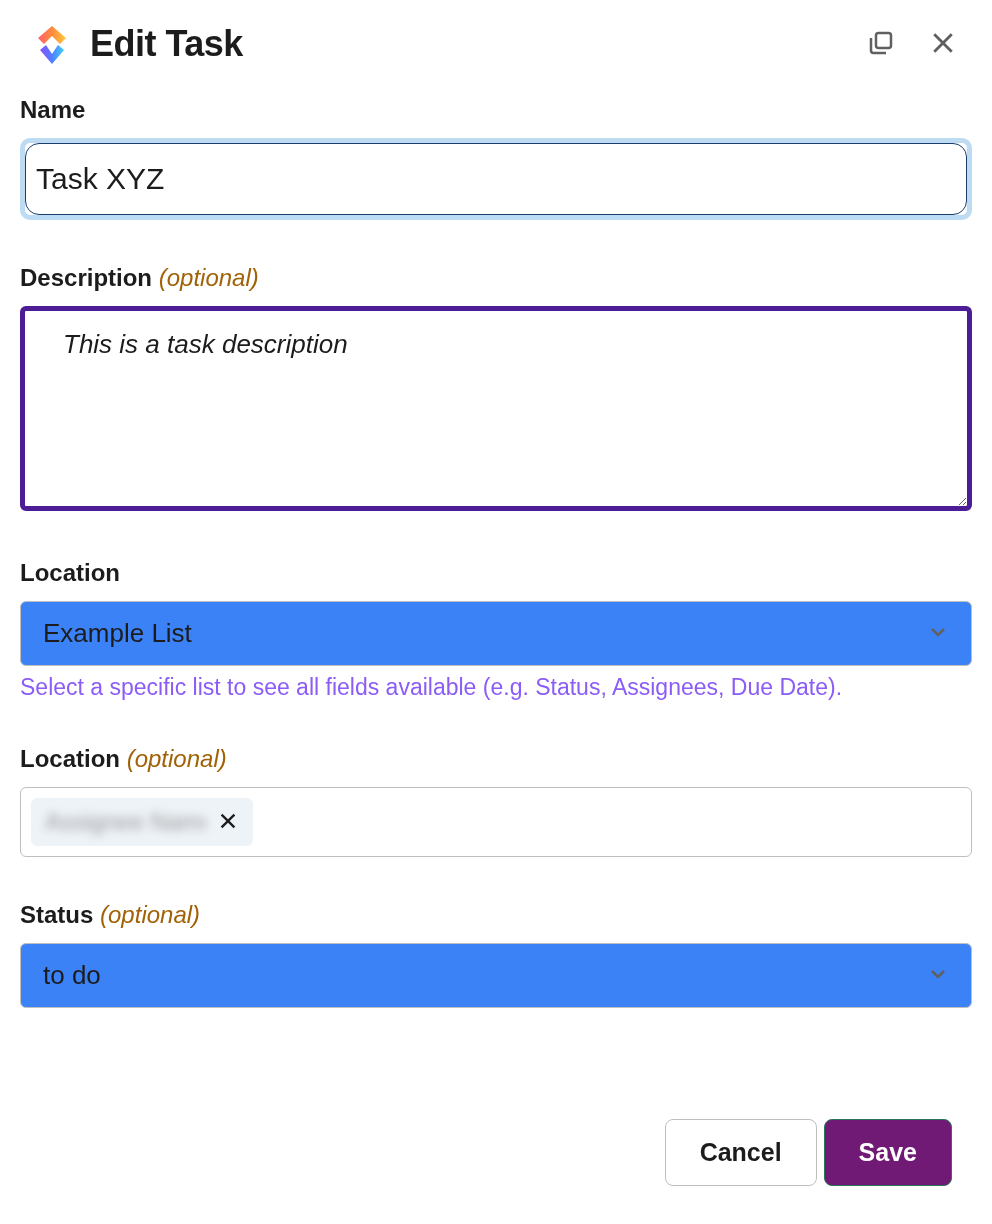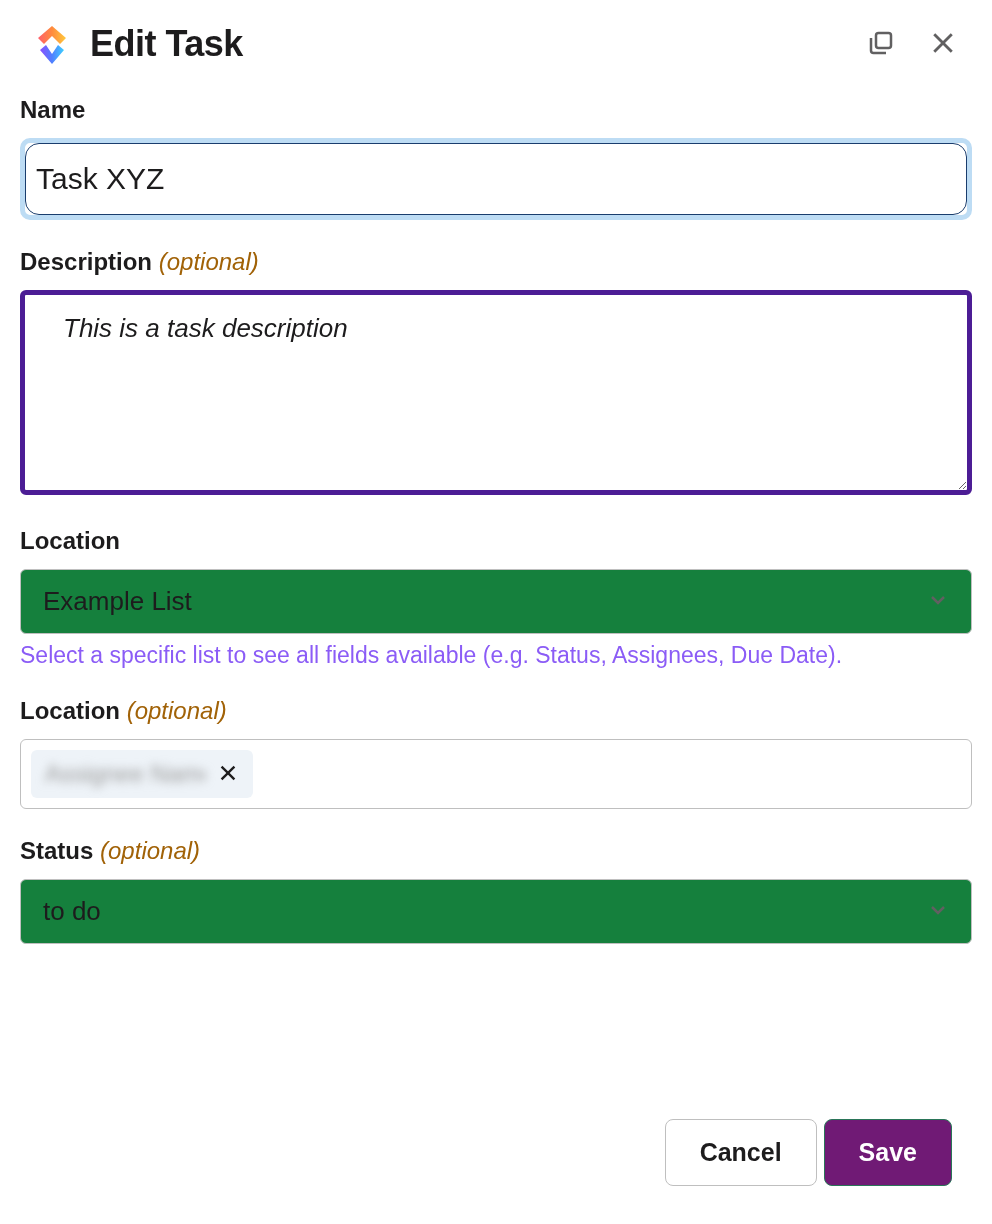--- a/index.html
+++ b/index.html
@@ -52,21 +52,21 @@
       display: flex;
       align-items: center;
       justify-content: center;
     }
     .content {
       padding: 10px 20px 0 20px;
       flex: 1;
       overflow: hidden;
     }
     .field-group {
-      margin-bottom: 28px;
+      margin-bottom: 44px;
     }
     .field-label {
       font-size: 24px;
       font-weight: 700;
       margin-bottom: 14px;
       display: block;
     }
     .optional {
       font-weight: 400;
       color: #a16207;
@@ -105,21 +105,21 @@
       width: 100%;
     }
     .select-input {
       width: 100%;
       font-size: 26px;
       padding: 16px 50px 16px 22px;
       border: 1px solid #bfbfbf;
       border-radius: 6px;
       font-family: inherit;
       color: #1d1c1d;
-      background: #15803d;
+      background: #3b82f6;
       cursor: pointer;
       text-align: left;
       outline: none;
       appearance: none;
     }
     .chevron {
       position: absolute;
       right: 22px;
       top: 50%;
       transform: translateY(-50%);

